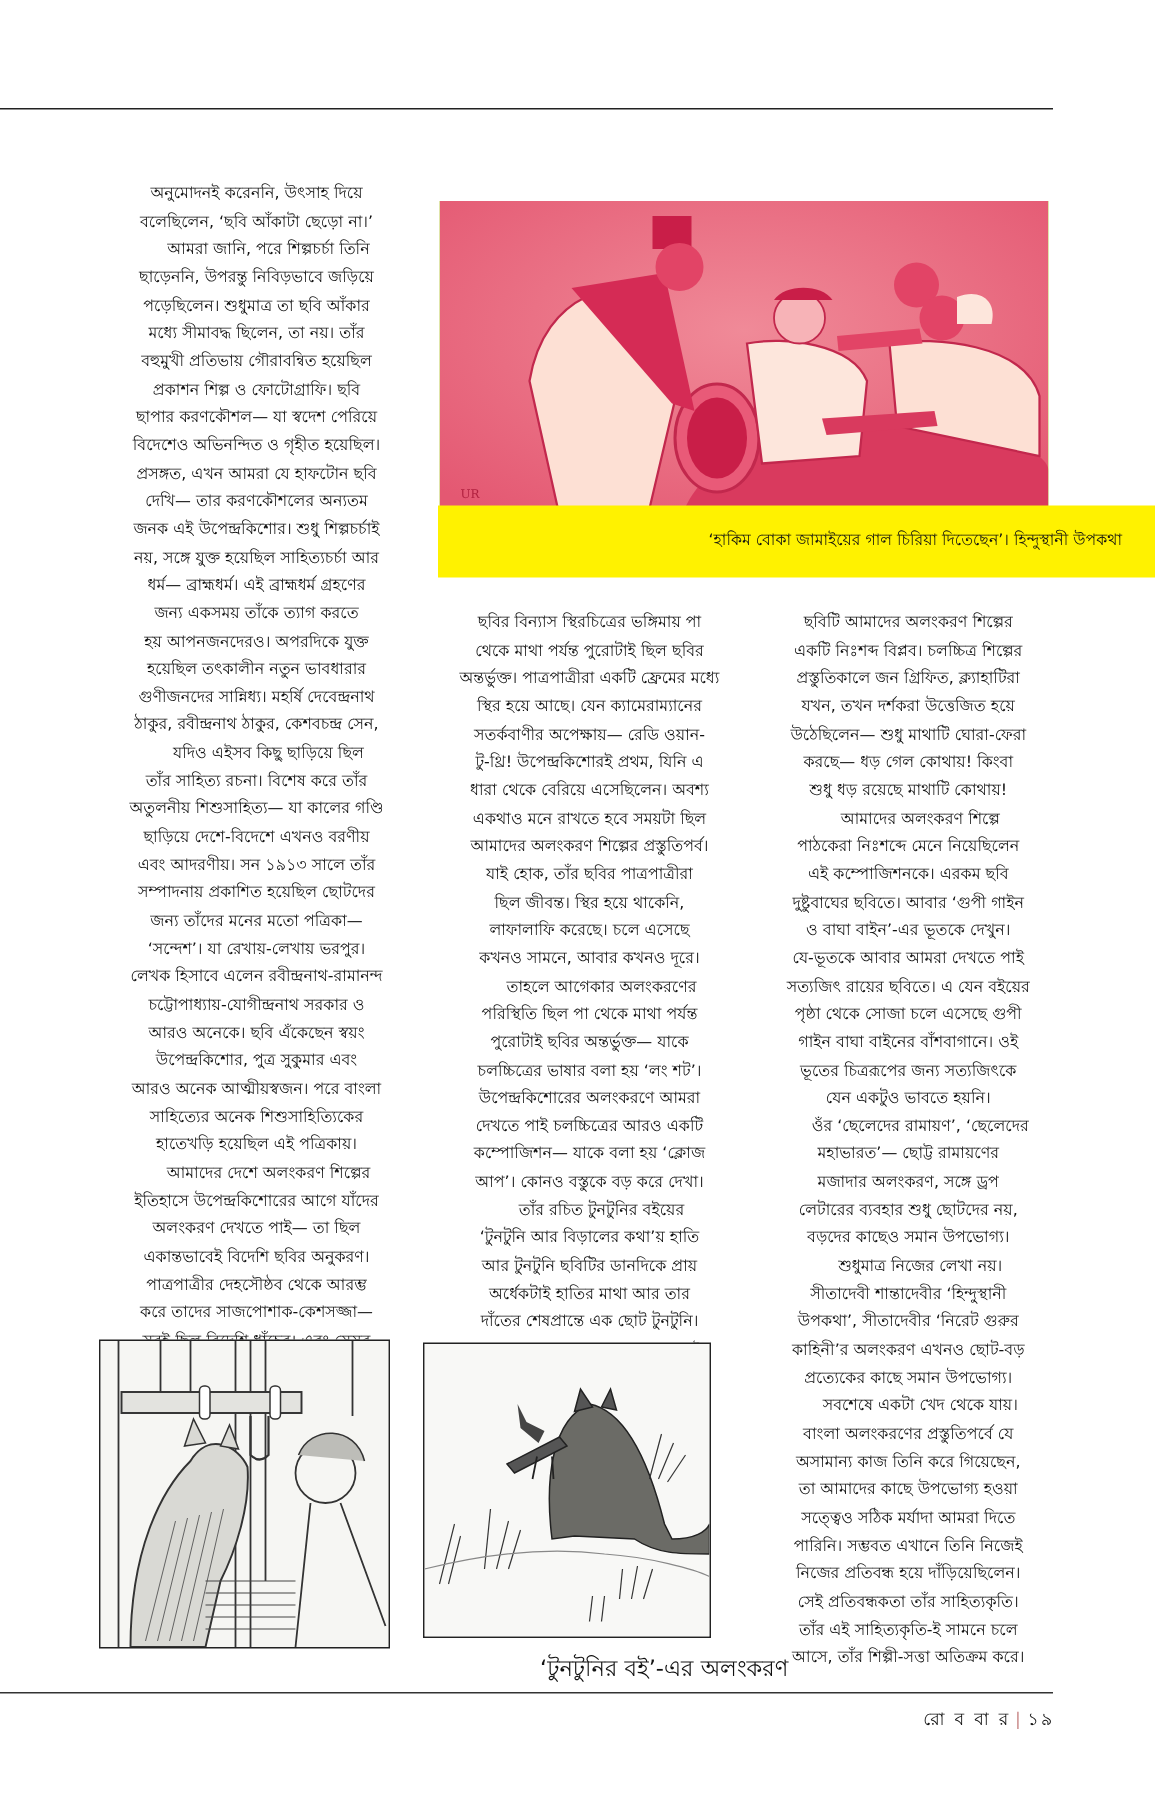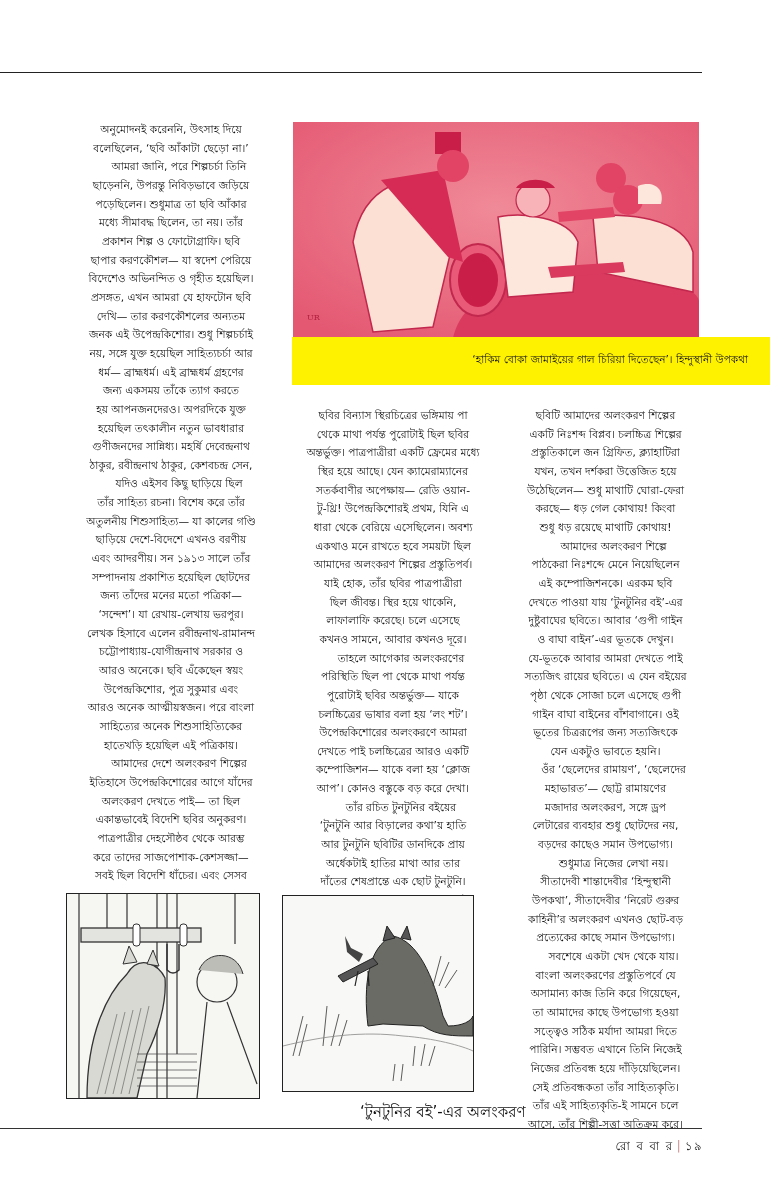--- a/index.html
+++ b/index.html
@@ -10,21 +10,21 @@
   .rule-top { position: absolute; left: 0; top: 72px; width: 702px; height: 1px; background: #222; }
   .rule-bottom { position: absolute; left: 0; top: 1128px; width: 702px; height: 1px; background: #333; }
 
   .col { position: absolute; font-size: 10.6px; line-height: 18.65px; text-align: center; }
   .col p { margin: 0; white-space: pre; }
   .col p.indent { text-indent: 16px; }
   .col1 { left: 58px; top: 120px; width: 226px; }
   .col2 { left: 288px; top: 406px; width: 210px; }
   .col3 { left: 498px; top: 406px; width: 215px; }
 
-  .hero { position: absolute; left: 293px; top: 122px; width: 406px; height: 216px; overflow: hidden; background: #bef264; }
+  .hero { position: absolute; left: 293px; top: 134px; width: 406px; height: 216px; overflow: hidden; background: #bef264; }
   .caption-bar { position: absolute; left: 292px; top: 337px; width: 478px; height: 48px; background: #fff200; }
   .caption-text { position: absolute; right: 22px; top: 15px; font-size: 10.5px; color: #111; white-space: nowrap; text-align: center; }
 
   .fig { position: absolute; background: #f7f7f5; border: 1.5px solid #222; overflow: hidden; }
   .fig-left { left: 66px; top: 893px; width: 192px; height: 204px; }
   .fig-right { left: 282px; top: 895px; width: 190px; height: 195px; }
   .fig-caption { position: absolute; left: 360px; top: 1100px; font-size: 15px; white-space: nowrap; }
 
   .footer { position: absolute; right: 67px; top: 1138px; font-size: 11.5px; letter-spacing: 1.5px; white-space: nowrap; }
   .footer .sep { color: #c98a8a; margin: 0 3px; }
@@ -34,20 +34,21 @@
 
 <div class="rule-top"></div>
 
 <div class="col col1">
     <p>অনুমোদনই করেননি, উৎসাহ দিয়ে</p>
     <p>বলেছিলেন, ‘ছবি আঁকাটা ছেড়ো না।’</p>
     <p class="indent">আমরা জানি, পরে শিল্পচর্চা তিনি</p>
     <p>ছাড়েননি, উপরন্তু নিবিড়ভাবে জড়িয়ে</p>
     <p>পড়েছিলেন। শুধুমাত্র তা ছবি আঁকার</p>
     <p>মধ্যে সীমাবদ্ধ ছিলেন, তা নয়। তাঁর</p>
+    <p>বহুমুখী প্রতিভায় গৌরাবন্বিত হয়েছিল</p>
     <p>প্রকাশন শিল্প ও ফোটোগ্রাফি। ছবি</p>
     <p>ছাপার করণকৌশল— যা স্বদেশ পেরিয়ে</p>
     <p>বিদেশেও অভিনন্দিত ও গৃহীত হয়েছিল।</p>
     <p>প্রসঙ্গত, এখন আমরা যে হাফটোন ছবি</p>
     <p>দেখি— তার করণকৌশলের অন্যতম</p>
     <p>জনক এই উপেন্দ্রকিশোর। শুধু শিল্পচর্চাই</p>
     <p>নয়, সঙ্গে যুক্ত হয়েছিল সাহিত্যচর্চা আর</p>
     <p>ধর্ম— ব্রাহ্মধর্ম। এই ব্রাহ্মধর্ম গ্রহণের</p>
     <p>জন্য একসময় তাঁকে ত্যাগ করতে</p>
     <p>হয় আপনজনদেরও। অপরদিকে যুক্ত</p>
@@ -110,21 +111,20 @@
     <p>ছবিটি আমাদের অলংকরণ শিল্পের</p>
     <p>একটি নিঃশব্দ বিপ্লব। চলচ্চিত্র শিল্পের</p>
     <p>প্রস্তুতিকালে জন গ্রিফিত, ক্ল্যাহাটিরা</p>
     <p>যখন, তখন দর্শকরা উত্তেজিত হয়ে</p>
     <p>উঠেছিলেন— শুধু মাথাটি ঘোরা-ফেরা</p>
     <p>করছে— ধড় গেল কোথায়! কিংবা</p>
     <p>শুধু ধড় রয়েছে মাথাটি কোথায়!</p>
     <p class="indent">আমাদের অলংকরণ শিল্পে</p>
     <p>পাঠকেরা নিঃশব্দে মেনে নিয়েছিলেন</p>
     <p>এই কম্পোজিশনকে। এরকম ছবি</p>
-    <p>দেখতে পাওয়া যায় ‘টুনটুনির বই’-এর</p>
     <p>দুষ্টুবাঘের ছবিতে। আবার ‘গুপী গাইন</p>
     <p>ও বাঘা বাইন’-এর ভূতকে দেখুন।</p>
     <p>যে-ভূতকে আবার আমরা দেখতে পাই</p>
     <p>সত্যজিৎ রায়ের ছবিতে। এ যেন বইয়ের</p>
     <p>পৃষ্ঠা থেকে সোজা চলে এসেছে গুপী</p>
     <p>গাইন বাঘা বাইনের বাঁশবাগানে। ওই</p>
     <p>ভূতের চিত্ররূপের জন্য সত্যজিৎকে</p>
     <p>যেন একটুও ভাবতে হয়নি।</p>
     <p class="indent">ওঁর ‘ছেলেদের রামায়ণ’, ‘ছেলেদের</p>
     <p>মহাভারত’— ছোট্ট রামায়ণের</p>

